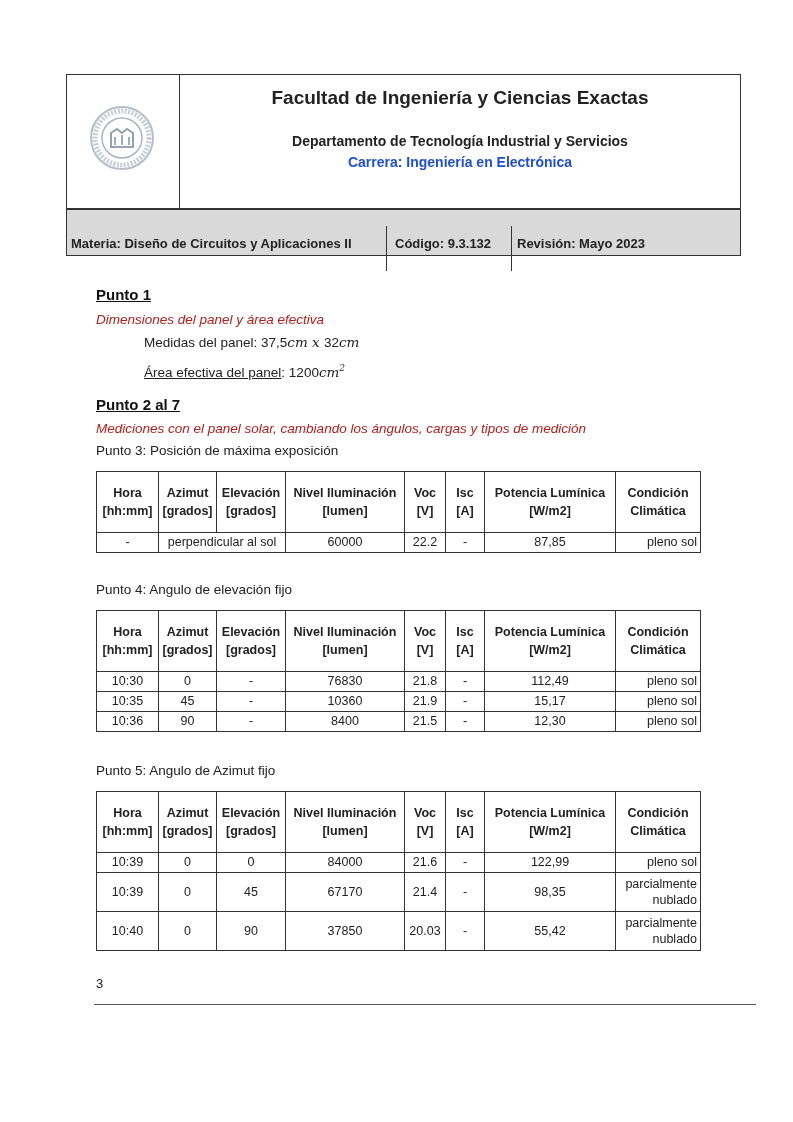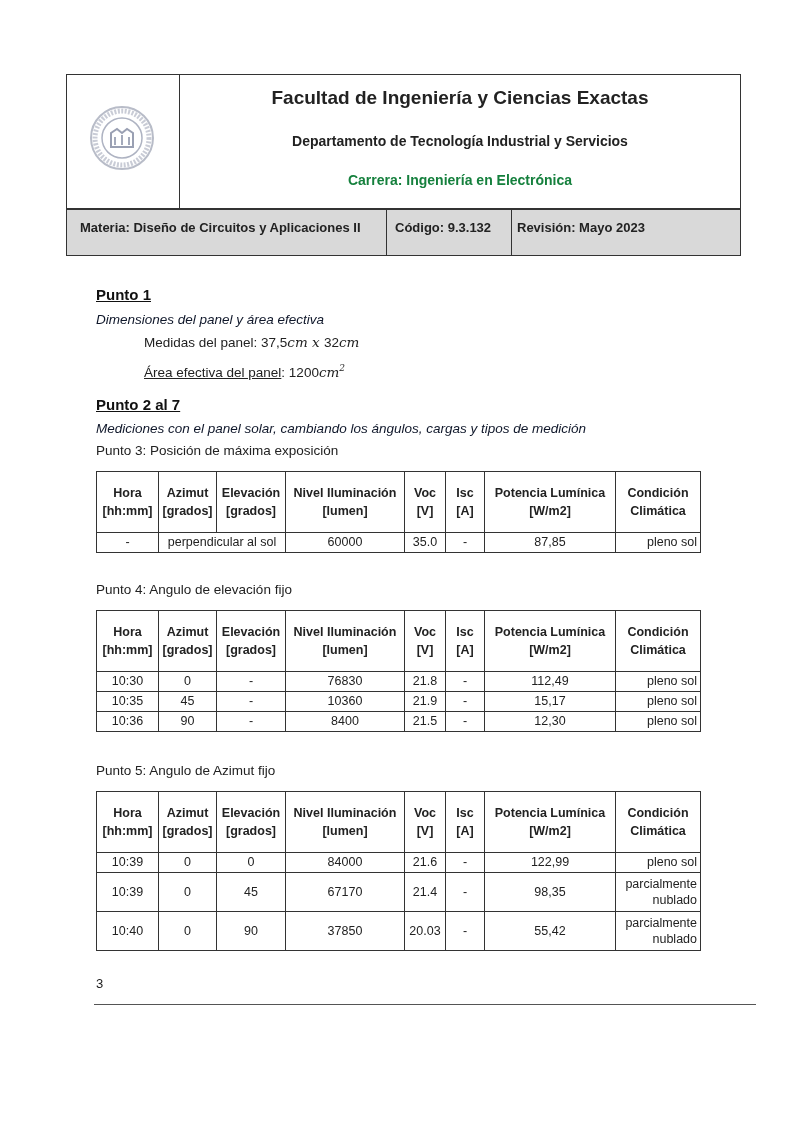--- a/index.html
+++ b/index.html
@@ -10,34 +10,34 @@
   .hdr { position: absolute; left: 66px; top: 74px; width: 675px; height: 182px;
          border: 1px solid #333; box-sizing: border-box; }
   .hdr-top { position: absolute; left: 0; top: 0; width: 100%; height: 135px;
              border-bottom: 2px solid #333; box-sizing: border-box; }
   .logo-cell { position: absolute; left: 0; top: 0; width: 113px; height: 133px;
                border-right: 1px solid #333; box-sizing: border-box; }
   .logo { position: absolute; left: 22px; top: 30px; width: 66px; height: 66px; }
   .titles { position: absolute; left: 113px; top: 0; right: 0; height: 133px; text-align: center; }
   .t1 { position: absolute; left: 0; right: 0; top: 12px; font-size: 19px; font-weight: bold; color: #222; }
   .t2 { position: absolute; left: 0; right: 0; top: 58px; font-size: 14px; font-weight: bold; color: #222; }
-  .t3 { position: absolute; left: 0; right: 0; top: 97px; font-size: 14px; font-weight: bold; color: #15803d; }
+  .t3 { position: absolute; left: 0; right: 0; top: 79px; font-size: 14px; font-weight: bold; color: #1d4ed8; }
   .hdr-bot { position: absolute; left: 0; top: 135px; width: 100%; height: 45px;
              background-color: #d9d9d9;
              background-image: radial-gradient(#f2f2f2 0.6px, transparent 0.7px);
              background-size: 4px 4px; }
-  .hb-cell { position: absolute; top: 0; height: 45px; box-sizing: border-box;
-             font-size: 13px; font-weight: bold; color: #222; padding: 10px 0 0 13px; }
+  .hb-cell { position: absolute; top: 16px; height: 45px; box-sizing: border-box;
+             font-size: 13px; font-weight: bold; color: #222; padding: 10px 0 0 4px; }
   .hb-1 { left: 0; width: 320px; border-right: 1px solid #333; }
   .hb-2 { left: 320px; width: 125px; border-right: 1px solid #333; padding-left: 8px; }
   .hb-3 { left: 445px; width: 214px; padding-left: 5px; }
 
   
   .h1 { position: absolute; left: 96px; font-size: 15px; font-weight: bold; text-decoration: underline; color: #111; }
-  .sub { position: absolute; left: 96px; font-size: 13.5px; font-style: italic; color: #0f172a; }
+  .sub { position: absolute; left: 96px; font-size: 13.5px; font-style: italic; color: #b91c1c; }
   .p { position: absolute; font-size: 13.5px; color: #222; }
   .math { font-family: "DejaVu Serif", serif; font-style: italic; }
   .u { text-decoration: underline; }
   sup { font-size: 9px; }
 
   
   table.data { position: absolute; left: 96px; width: 604px; border-collapse: collapse;
                font-size: 12.5px; color: #222; table-layout: fixed; }
   table.data th, table.data td { border: 1px solid #333; text-align: center; padding: 0 2px; }
   table.data th { font-weight: bold; height: 60px; line-height: 18px; }
@@ -108,21 +108,21 @@
     <th><span>Nivel Iluminación</span><br><span>[lumen]</span></th>
     <th><span>Voc</span><br><span>[V]</span></th>
     <th><span>Isc</span><br><span>[A]</span></th>
     <th><span>Potencia Lumínica</span><br><span>[W/m2]</span></th>
     <th><span>Condición</span><br><span>Climática</span></th>
   </tr>
   <tr>
     <td>-</td>
     <td colspan="2">perpendicular al sol</td>
     <td>60000</td>
-    <td>35.0</td>
+    <td>22.2</td>
     <td>-</td>
     <td>87,85</td>
     <td class="cond">pleno sol</td>
   </tr>
 </tbody>
   </table>
 
 <div class="p" style="left:96px; top:582px;">Punto 4: Angulo de elevación fijo</div>
 <table class="data" style="top:610px;">
   <colgroup>

